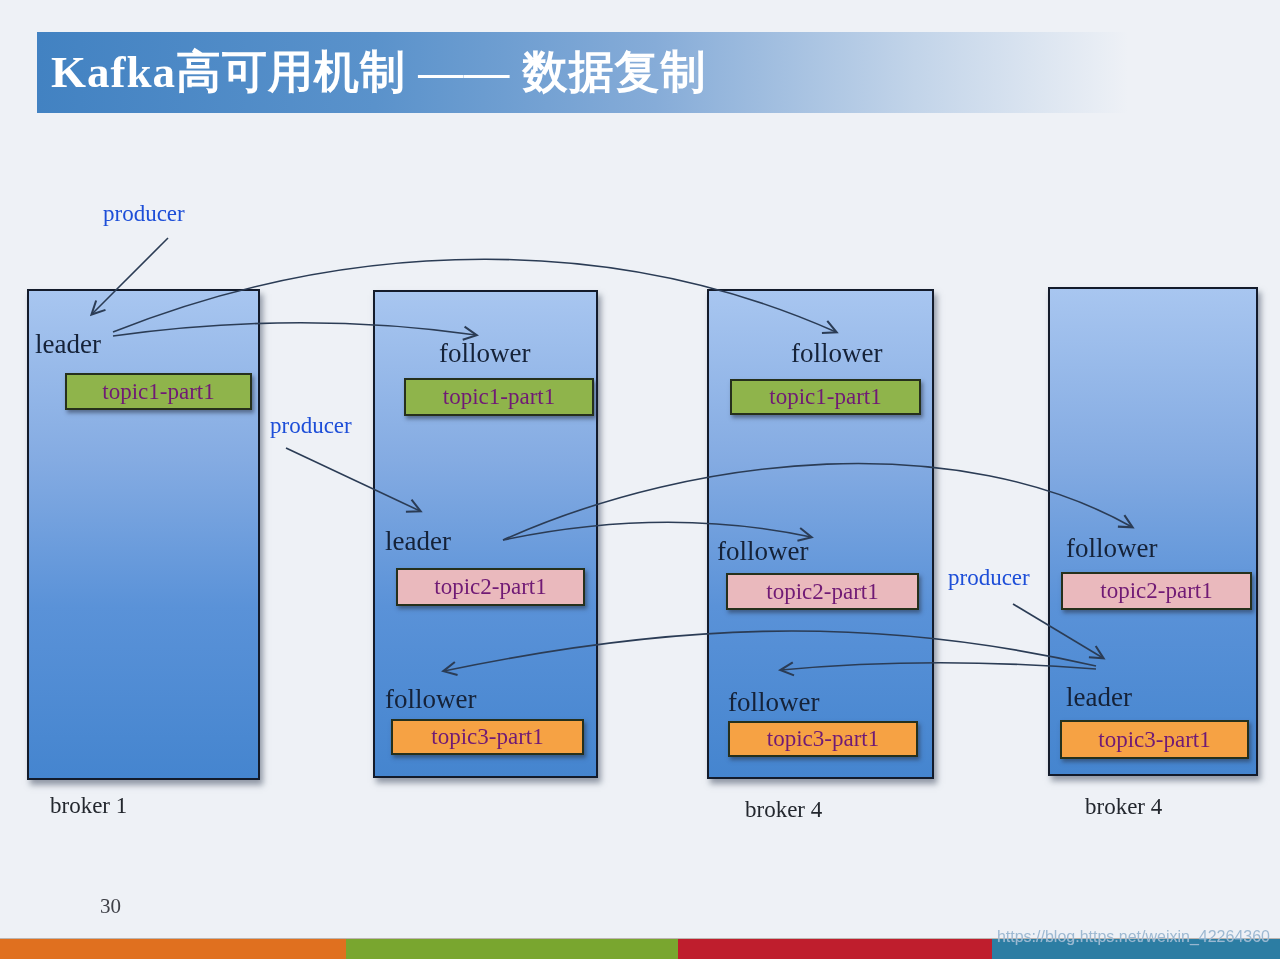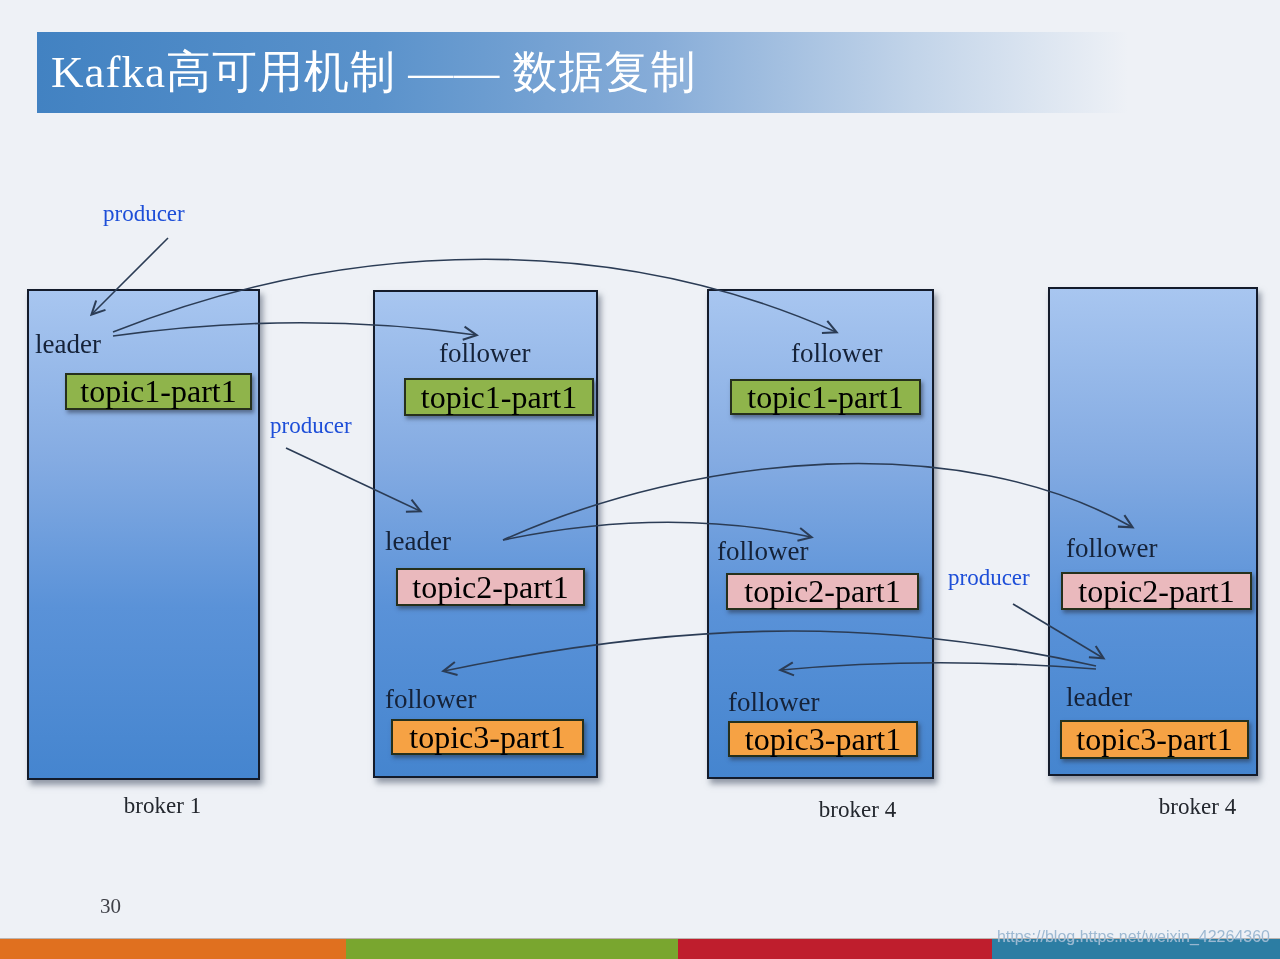--- a/index.html
+++ b/index.html
@@ -9,39 +9,39 @@
     font-family:"Liberation Serif","DejaVu Serif",serif;
   }
   .slide{position:absolute;inset:0;}
   
   .title-bar{
     position:absolute;left:37px;top:32px;width:1125px;height:81px;
     background:linear-gradient(to right,#4282c2 0%,#5a92cb 30%,#86acd8 55%,#c2d4e9 78%,rgba(238,241,246,0) 97%);
   }
   .title-text{
     display:block;padding-left:14px;line-height:81px;font-size:45px;color:#ffffff;
-    letter-spacing:1px;white-space:nowrap;
+    letter-spacing:1px;white-space:nowrap;font-weight:bold;
   }
   
   .broker{
     position:absolute;
     background:linear-gradient(180deg,#a8c6f0 0%,#84abe2 35%,#5a92d8 65%,#4585cf 100%);
     border:2px solid #131b2b;
     box-shadow:3px 5px 6px rgba(70,80,100,.55);
     box-sizing:border-box;
   }
   .role{position:absolute;font-size:27px;color:#152238;white-space:nowrap;}
   .topic{
     position:absolute;display:flex;align-items:center;justify-content:center;
-    font-size:32px;color:#000000;
+    font-size:23px;color:#701a75;
     border:2px solid #26301c;box-sizing:border-box;
     box-shadow:2px 3px 4px rgba(40,50,70,.55);
     white-space:nowrap;
   }
-  .caption{position:absolute;width:225px;text-align:center;font-size:23px;color:#23272e;}
+  .caption{position:absolute;width:225px;text-align:left;font-size:23px;color:#23272e;}
   .producer{position:absolute;font-size:23px;color:#1d4ed8;white-space:nowrap;}
   .page-number{position:absolute;left:100px;top:894px;font-size:21px;color:#3f4148;}
   
   svg.arrows{position:absolute;left:0;top:0;pointer-events:none;}
   .arrow-path{fill:none;stroke:var(--arrow,#2b3c55);stroke-width:1.6;}
   
   .footer{
     position:absolute;left:0;right:0;bottom:0;height:20px;display:flex;
     border-top:1px solid rgba(95,70,45,.35);
   }

